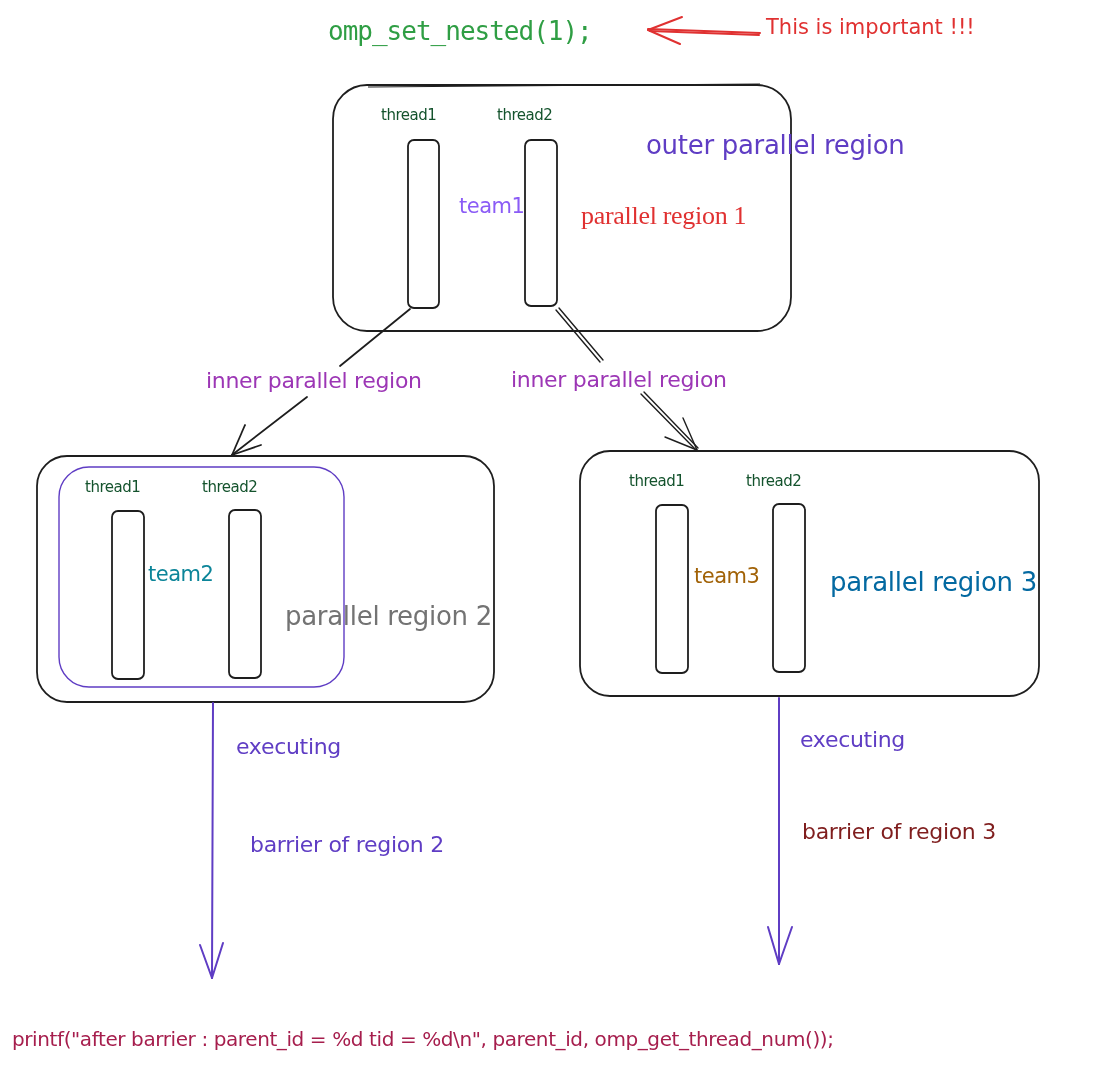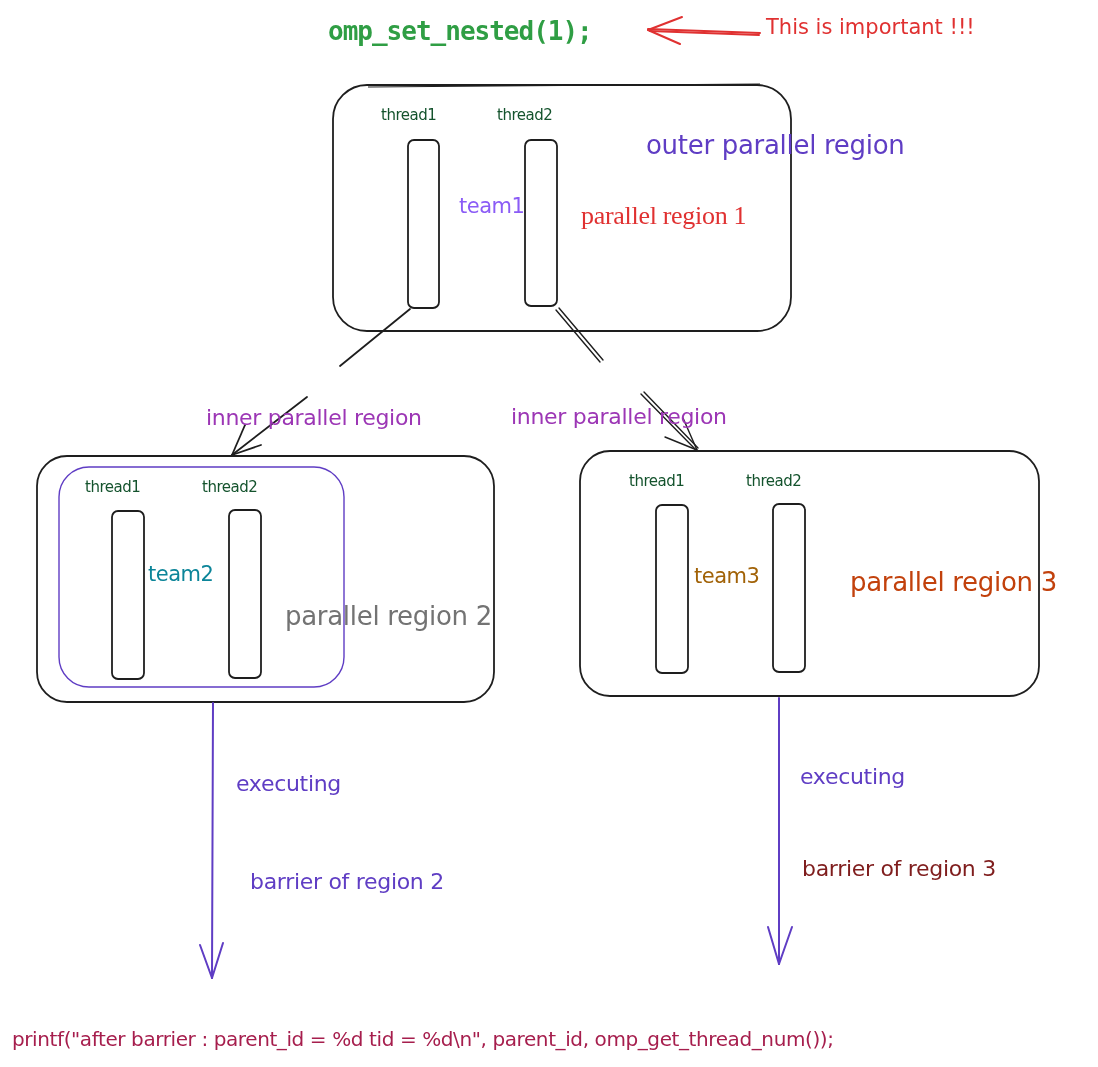--- a/index.html
+++ b/index.html
@@ -2,22 +2,22 @@
 <html><head>
   <meta charset="utf-8">
   <style>
     html, body { margin: 0; padding: 0; background: #ffffff; }
     body { width: 1098px; height: 1067px; position: relative; overflow: hidden; }
     #canvas { position: absolute; left: 0; top: 0; width: 1098px; height: 1067px; }
     .lbl { position: absolute; white-space: nowrap; font-family: "DejaVu Sans", sans-serif; line-height: 1; }
     .thread { color: #14532d; font-size: 15px; letter-spacing: -0.5px; }
     .team { font-size: 21px; letter-spacing: -0.5px; }
     .region { font-size: 26px; letter-spacing: -0.3px; }
-    .flow { font-size: 22px; letter-spacing: -0.3px; margin-top: 37px; }
-    .code { font-family: "DejaVu Sans Mono", monospace; font-weight: bold; font-size: 26px; letter-spacing: -1px; }
+    .flow { font-size: 22px; letter-spacing: -0.3px; }
+    .code { font-family: "DejaVu Sans Mono", monospace; font-weight: normal; font-size: 26px; letter-spacing: -1px; }
     .note { font-size: 21px; letter-spacing: 0px; }
     .printf { font-size: 20px; letter-spacing: -0.4px; }
     svg * { vector-effect: non-scaling-stroke; }
   </style>
 </head>
 <body>
 
 <svg id="canvas" width="1098" height="1067" viewBox="0 0 1098 1067">
 
   <g stroke="#e03131" stroke-width="2" fill="none" stroke-linecap="round">
@@ -84,20 +84,20 @@
 <div class="lbl flow" style="left:511px; top:369px; color:#9c36b5;">inner parallel region</div>
 
 <div class="lbl thread" style="left:85px; top:480px;">thread1</div>
 <div class="lbl thread" style="left:202px; top:480px;">thread2</div>
 <div class="lbl team" style="left:148px; top:564px; color:#0c8599;">team2</div>
 <div class="lbl region" style="left:285px; top:575px; color:#737373;margin-top:28px;">parallel region 2</div>
 
 <div class="lbl thread" style="left:629px; top:474px;">thread1</div>
 <div class="lbl thread" style="left:746px; top:474px;">thread2</div>
 <div class="lbl team" style="left:694px; top:566px; color:#a16207;">team3</div>
-<div class="lbl region" style="left:830px; top:569px; color:#c2410c;margin-left:20px;">parallel region 3</div>
+<div class="lbl region" style="left:830px; top:569px; color:#0369a1;">parallel region 3</div>
 
 <div class="lbl flow" style="left:236px; top:736px; color:#5f3dc4;">executing</div>
 <div class="lbl flow" style="left:250px; top:834px; color:#5f3dc4;">barrier of region 2</div>
 <div class="lbl flow" style="left:800px; top:729px; color:#5f3dc4;">executing</div>
 <div class="lbl flow" style="left:802px; top:821px; color:#7f1d1d;">barrier of region 3</div>
 
 <div class="lbl printf" style="left:12px; top:1029px; color:#a61e4d;">printf("after barrier : parent_id = %d tid = %d\n", parent_id, omp_get_thread_num());</div>
 
 </body></html>

